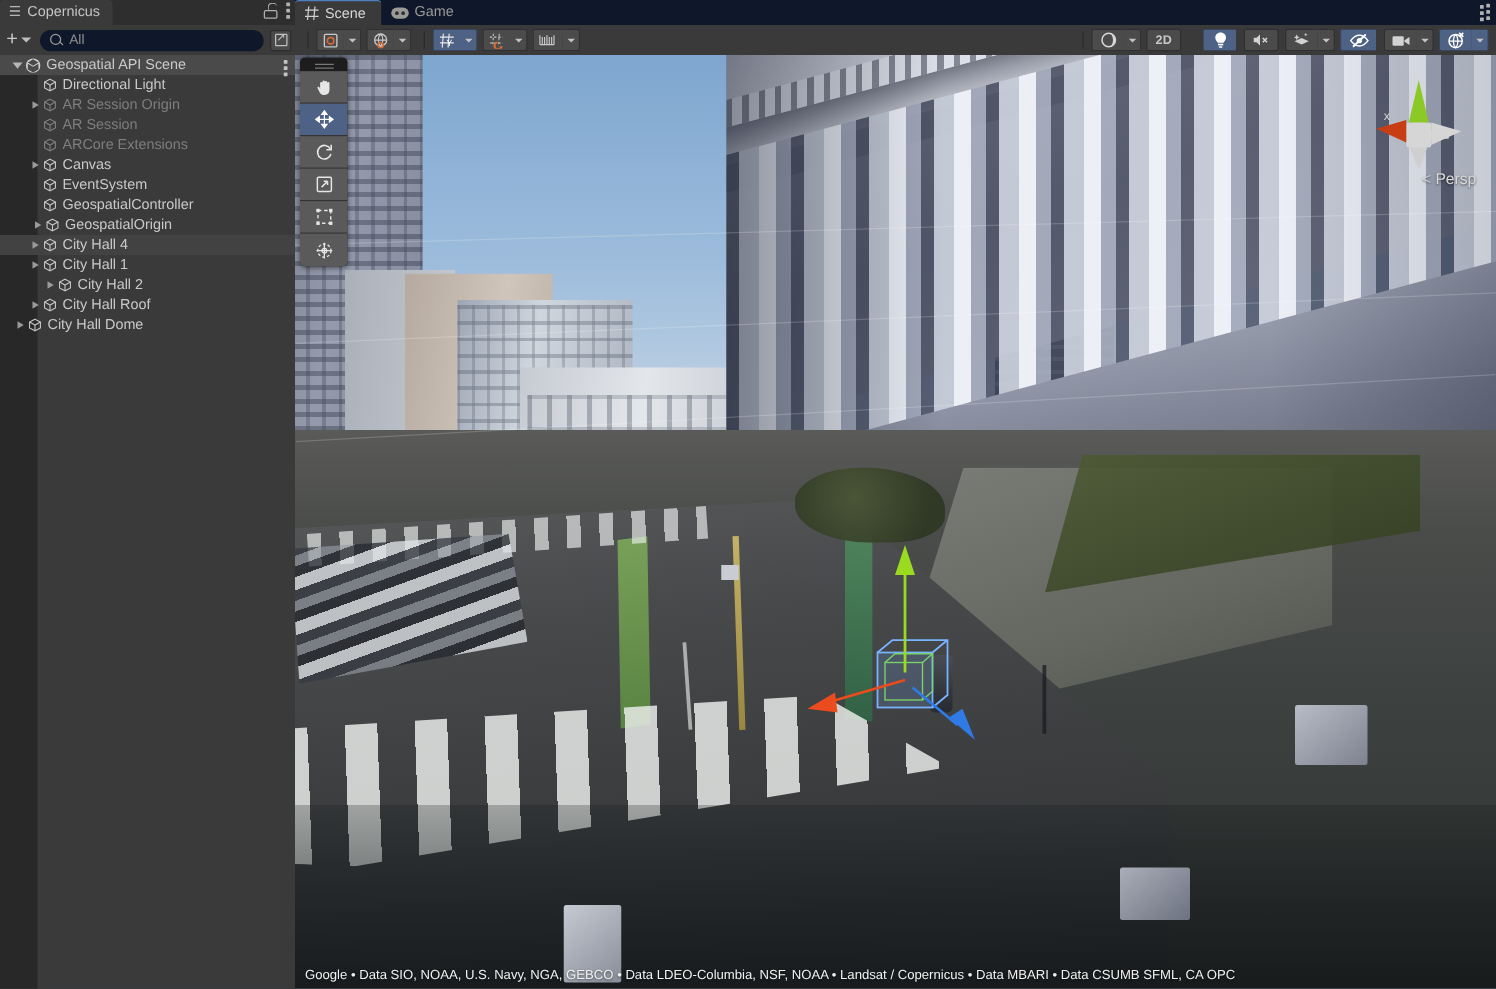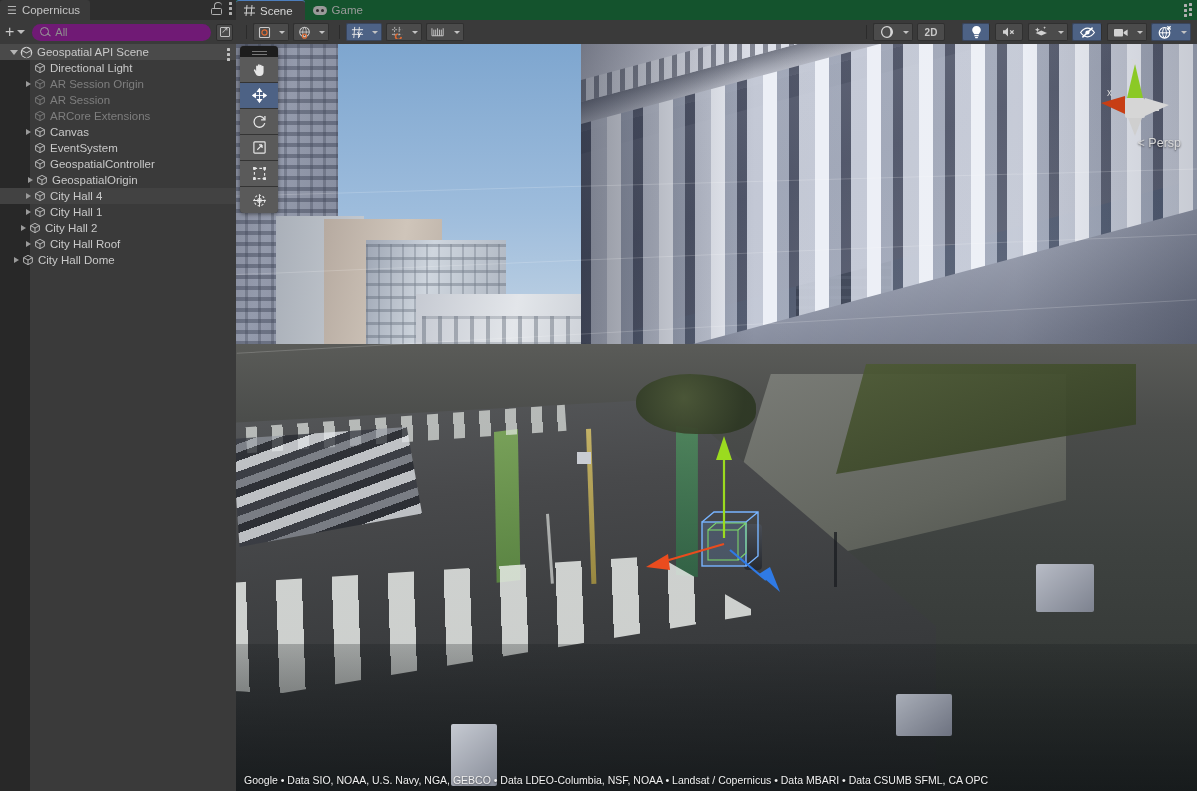--- a/index.html
+++ b/index.html
@@ -24,21 +24,21 @@
   .ico-lock { width: 11px; height: 13px; position: relative; display: inline-block; }
   .ico-lock .body { position: absolute; bottom: 0; left: 0; width: 11px; height: 7px; border: 1.4px solid #b0b0b0; border-radius: 1.5px; }
   .ico-lock .shackle { position: absolute; top: 0; left: 2.5px; width: 8px; height: 7px; border: 1.4px solid #b0b0b0; border-bottom: none; border-radius: 4px 4px 0 0; border-right: none; }
   .kebab { display: flex; flex-direction: column; gap: 2px; width: 3px; }
   .kebab i { width: 3px; height: 3px; background: #b0b0b0; display: block; border-radius: 0.5px; }
 
   .h-toolbar { height: 24px; background: #3a3a3a; display: flex; align-items: center; padding: 0 3px; gap: 3px; }
   .plus-btn { display: flex; align-items: center; gap: 3px; padding: 0 4px 0 2px; height: 18px; color: #c8c8c8; }
   .plus-sign { font-size: 16px; line-height: 14px; font-weight: 300; color: #c9c9c9; }
   .tri-down { width: 0; height: 0; border-left: 4px solid transparent; border-right: 4px solid transparent; border-top: 4px solid #bdbdbd; }
-  .search-wrap { flex: 1; height: 17px; background: #701a75; border-radius: 9px; display: flex; align-items: center; padding: 0 8px; gap: 5px; }
+  .search-wrap { flex: 1; height: 17px; background: #0f172a; border-radius: 9px; display: flex; align-items: center; padding: 0 8px; gap: 5px; }
   .search-ico { width: 10px; height: 10px; position: relative; flex: 0 0 10px; }
   .search-ico::before { content: ""; position: absolute; left: 0; top: 0; width: 7px; height: 7px; border: 1.3px solid #9b9b9b; border-radius: 50%; }
   .search-ico::after { content: ""; position: absolute; left: 6.5px; top: 6.5px; width: 3.5px; height: 1.3px; background: #9b9b9b; transform: rotate(45deg); }
   .search-input { flex: 1; background: transparent; border: none; outline: none; color: #a8a8a8; font-size: 11px; font-family: "Liberation Sans", sans-serif; }
   .search-input::placeholder { color: #8e8e8e; }
   .popout-btn { width: 17px; height: 17px; background: #4a4a4a; border: 1px solid #2d2d2d; border-radius: 2px; display: flex; align-items: center; justify-content: center; margin-left: 2px; }
   .popout-glyph { position: relative; width: 10px; height: 10px; border: 1.2px solid #c0c0c0; border-radius: 1px; }
   .popout-glyph::after { content: "\2197"; position: absolute; left: 0.5px; top: -3px; font-size: 9px; color: #c0c0c0; line-height: 10px; }
 
   .h-gutter { position: absolute; left: 0; top: 44px; width: 30px; bottom: 0; background: #282828; }
@@ -51,21 +51,21 @@
   .arrow-slot { width: 12px; display: flex; align-items: center; justify-content: center; flex: 0 0 12px; }
   .cube-ico { width: 12px; height: 12px; flex: 0 0 12px; margin-right: 4px; }
   .unity-ico { width: 13px; height: 13px; flex: 0 0 13px; margin-right: 4px; }
   .row .label { line-height: 16px; }
   .row.dim .label { color: #7e7e7e; }
   .row .row-kebab { position: absolute; right: 6px; top: 4px; }
   .row .row-kebab i { background: #c2c2c2; }
 
   
   .scene-area { position: relative; width: 961px; height: 791px; flex: 0 0 961px; background: #303030; }
-  .s-tabbar { position: relative; height: 20px; background: #14532d; display: flex; align-items: flex-end; }
+  .s-tabbar { position: relative; height: 20px; background: #0f172a; display: flex; align-items: flex-end; }
   .s-tab { height: 20px; display: flex; align-items: center; gap: 5px; padding: 0 12px 0 8px; color: #9a9a9a; font-size: 11.5px; }
   .s-tab.active { background: #3a3a3a; color: #d6d6d6; border-top: 1.5px solid #4d7ebd; border-top-left-radius: 3px; border-top-right-radius: 3px; }
   .s-tabbar .kebab-right { position: absolute; right: 5px; top: 3px; }
   .gamepad-glyph { display: inline-block; width: 14px; height: 9px; background: #9a9a9a; border-radius: 5px; position: relative; }
   .gamepad-glyph::before { content: ""; position: absolute; left: 3px; top: 3px; width: 3px; height: 3px; background: #2e2e2e; border-radius: 50%; }
   .gamepad-glyph::after { content: ""; position: absolute; right: 3px; top: 3px; width: 3px; height: 3px; background: #2e2e2e; border-radius: 50%; }
 
   .s-toolbar { height: 24px; background: #3a3a3a; display: flex; align-items: center; padding: 0 4px; }
   .tb-sep { width: 1px; height: 14px; background: #2b2b2b; margin: 0 6px; }
   .tb-btn {
@@ -285,21 +285,21 @@
             <span class="arrow"></span>
           </span>
           <svg viewBox="0 0 14 14" class="cube-ico">
             <g fill="none" stroke="#c4c4c4" stroke-width="1.05">
               <path d="M7 1.6 L12.1 4.3 V9.7 L7 12.4 L1.9 9.7 V4.3 Z"></path>
               <path d="M1.9 4.3 L7 7 L12.1 4.3 M7 7 V12.4"></path>
             </g>
           </svg>
           <span class="label">City Hall 1</span>
         </div>
-        <div class="row" style="padding-left: 17px; align-items: center;">
+        <div class="row" style="padding-left: 34px; align-items: center;">
           <span class="arrow-slot">
             <span class="arrow"></span>
           </span>
           <svg viewBox="0 0 14 14" class="cube-ico">
             <g fill="none" stroke="#c4c4c4" stroke-width="1.05">
               <path d="M7 1.6 L12.1 4.3 V9.7 L7 12.4 L1.9 9.7 V4.3 Z"></path>
               <path d="M1.9 4.3 L7 7 L12.1 4.3 M7 7 V12.4"></path>
             </g>
           </svg>
           <span class="label">City Hall 2</span>

